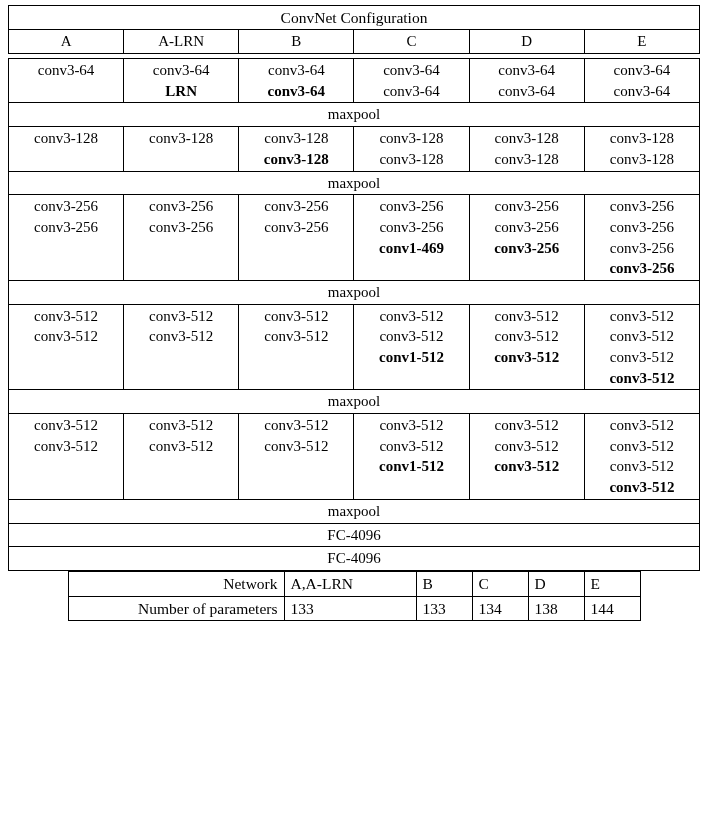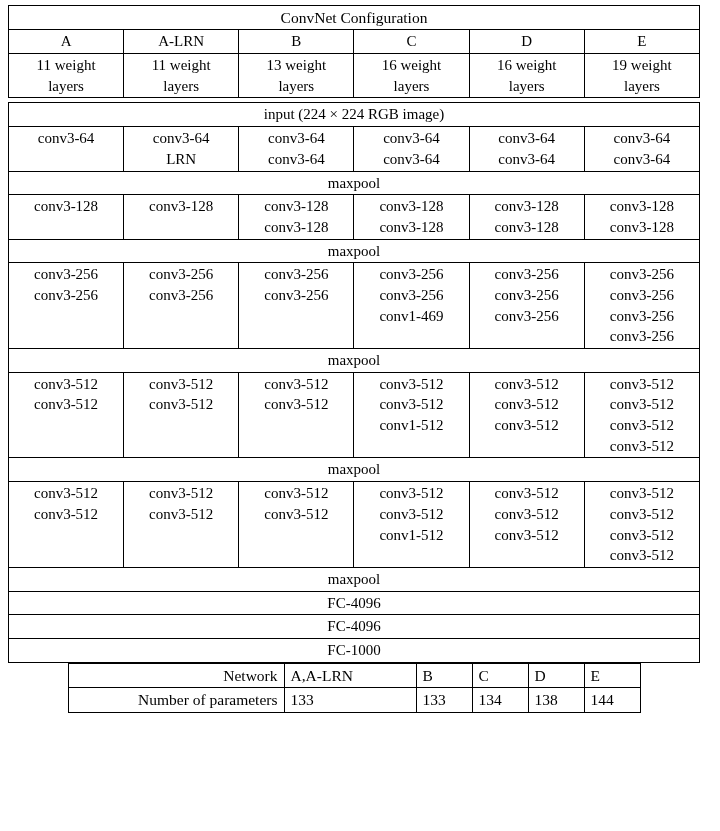--- a/index.html
+++ b/index.html
@@ -29,21 +29,21 @@
     overflow: hidden;
   }
   .t1head { margin-bottom: 4px; }        
   .t1head td.title { font-size: 15.5px; }
   .depth-wrap {
     max-width: 5em;      
     margin: 0 auto;
   }
   .span-row { text-align: center; }
   .block-cell { text-align: center; }
-  .bold, .layer.bold { font-weight: normal; }
+  .bold, .layer.bold { font-weight: bold; }
 
   .caption {
     text-align: center;
     font-size: 16.5px;
     margin: 30px 0 12px 0;
   }
   .t2wrap {
     display: flex;
     justify-content: center;
   }
@@ -81,57 +81,34 @@
         <td colspan="6" class="title">ConvNet Configuration</td>
       </tr>
       <tr>
         <td>A</td>
         <td>A-LRN</td>
         <td>B</td>
         <td>C</td>
         <td>D</td>
         <td>E</td>
       </tr>
-      <tr>
-        <td>
-            <div class="depth-wrap">11 weight layers</div>
-          </td>
-        <td>
-            <div class="depth-wrap">11 weight layers</div>
-          </td>
-        <td>
-            <div class="depth-wrap">13 weight layers</div>
-          </td>
-        <td>
-            <div class="depth-wrap">16 weight layers</div>
-          </td>
-        <td>
-            <div class="depth-wrap">16 weight layers</div>
-          </td>
-        <td>
-            <div class="depth-wrap">19 weight layers</div>
-          </td>
-      </tr>
     </tbody>
   </table>
 
   <table class="tbl t1body">
     <colgroup>
       <col style="width:16.66%">
         <col style="width:16.66%">
         <col style="width:16.67%">
       <col style="width:16.67%">
         <col style="width:16.67%">
         <col style="width:16.67%">
     </colgroup>
     <tbody id="t1-body">
         <tr>
-          <td colspan="6" class="span-row">input (224 × 224 RGB image)</td>
-        </tr>
-        <tr>
           <td class="block-cell">
             <div class="layer">conv3-64</div>
           </td>
           <td class="block-cell">
             <div class="layer">conv3-64</div>
             <div class="layer bold">LRN</div>
           </td>
           <td class="block-cell">
             <div class="layer">conv3-64</div>
             <div class="layer bold">conv3-64</div>
@@ -276,23 +253,20 @@
           </td>
         </tr>
         <tr>
           <td colspan="6" class="span-row">maxpool</td>
         </tr>
         <tr>
           <td colspan="6" class="span-row">FC-4096</td>
         </tr>
         <tr>
           <td colspan="6" class="span-row">FC-4096</td>
-        </tr>
-        <tr>
-          <td colspan="6" class="span-row">FC-1000</td>
         </tr>
       </tbody>
   </table>
 
 
   <div class="t2wrap">
     <table class="t2">
       <colgroup>
         <col style="width:216px">
           <col style="width:132px">

